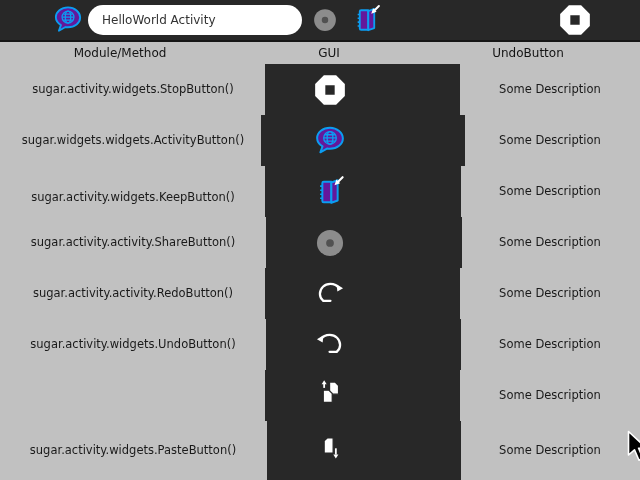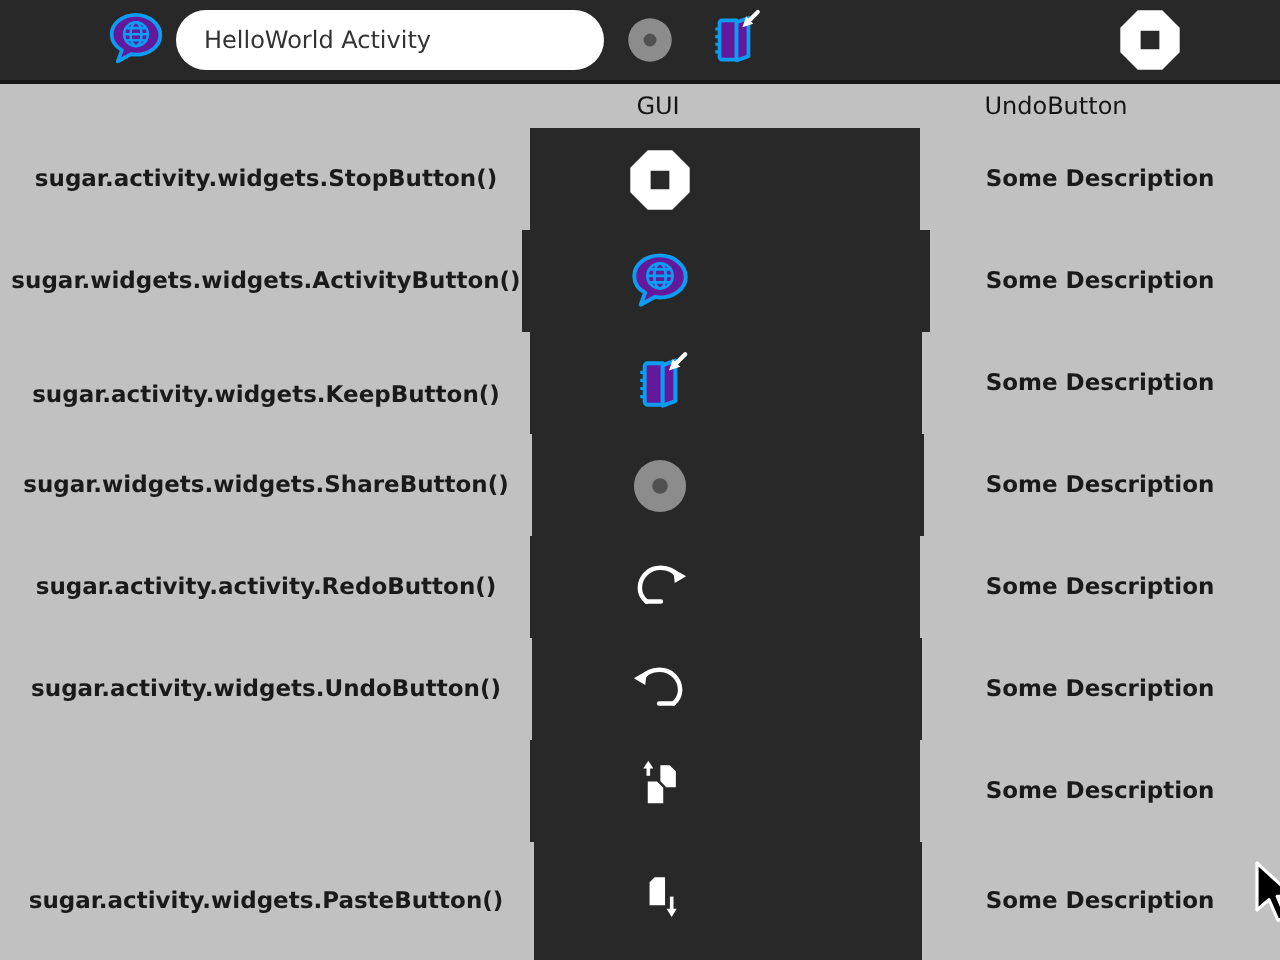--- a/index.html
+++ b/index.html
@@ -21,21 +21,21 @@
     padding:0 0 0 14px;font-family:inherit;font-size:12px;color:#333;
     box-sizing:border-box;outline:none;
   }
   
   .thead{position:absolute;left:0;top:42px;width:640px;height:22px;background:#c1c1c1;}
   .th{position:absolute;top:4px;font-size:12px;color:#141414;transform:translateX(-50%);white-space:nowrap;}
   
   .rows{position:absolute;left:0;top:0;width:640px;height:480px;}
   .band{position:absolute;background:#282828;}
   .cell-module,.cell-desc{
-    position:absolute;font-size:11.5px;color:#1a1a1a;text-align:center;white-space:nowrap;font-weight:bold;
+    position:absolute;font-size:11.5px;color:#1a1a1a;text-align:center;white-space:nowrap;
   }
   .cell-module{left:0;width:266px;}
   .cell-desc{left:460px;width:180px;}
   .row-icon{position:absolute;width:36px;height:36px;}
   .row-icon svg,.tb-icon svg{display:block;}
   
   .cursor{position:absolute;left:627px;top:430px;}
 </style>
 </head>
 <body>
@@ -80,20 +80,21 @@
   <div class="tb-icon" style="left:557px;top:2px;">
     <span>
         <svg width="36" height="36" viewBox="0 0 40 40">
           <path fill-rule="evenodd" fill="#ffffff" d="M13.2 3.5H26.8L36.5 13.2V26.8L26.8 36.5H13.2L3.5 26.8V13.2Z M14.8 14.8V25.2H25.2V14.8Z"></path>
         </svg>
       </span>
   </div>
 </div>
 
 <div class="thead">
+  <div class="th" style="left:120px;">Module/Method</div>
   <div class="th" style="left:329px;">GUI</div>
   <div class="th" style="left:528px;">UndoButton</div>
 </div>
 
 <div class="rows" id="rows">
     <div class="band" style="left: 265px; top: 64px; width: 195px; height: 51px;"></div>
     <div class="cell-module" style="top: 81.5px;">sugar.activity.widgets.StopButton()</div>
     <div class="row-icon" style="left: 312px; top: 71.5px;">
       <svg width="36" height="36" viewBox="0 0 40 40">
         <path fill-rule="evenodd" fill="#ffffff" d="M13.2 3.5H26.8L36.5 13.2V26.8L26.8 36.5H13.2L3.5 26.8V13.2Z M14.8 14.8V25.2H25.2V14.8Z"></path>
@@ -123,21 +124,21 @@
         </g>
         <g stroke="#0b9df2" stroke-width="1.8">
           <path d="M9 13.5h2.5M9 18h2.5M9 22.5h2.5M9 27h2.5"></path>
         </g>
         <path d="M34 3.5 29 8.5" stroke="#ffffff" stroke-width="2.4" stroke-linecap="round"></path>
         <polygon points="25,12.5 31.3,10.4 27.1,6.2" fill="#ffffff"></polygon>
       </svg>
     </div>
     <div class="cell-desc" style="top: 183.5px;">Some Description</div>
     <div class="band" style="left: 266px; top: 217px; width: 196px; height: 51px;"></div>
-    <div class="cell-module" style="top: 234.5px;">sugar.widgets.widgets.ShareButton()</div>
+    <div class="cell-module" style="top: 234.5px;">sugar.activity.activity.ShareButton()</div>
     <div class="row-icon" style="left: 312px; top: 224.5px;">
       <svg width="36" height="36" viewBox="0 0 40 40">
         <circle cx="20" cy="20" r="14.5" fill="#8c8c8c"></circle>
         <circle cx="20" cy="20" r="4.3" fill="#515151"></circle>
       </svg>
     </div>
     <div class="cell-desc" style="top: 234.5px;">Some Description</div>
     <div class="band" style="left: 265px; top: 268px; width: 195px; height: 51px;"></div>
     <div class="cell-module" style="top: 285.5px;">sugar.activity.activity.RedoButton()</div>
     <div class="row-icon" style="left: 312px; top: 275.5px;">

